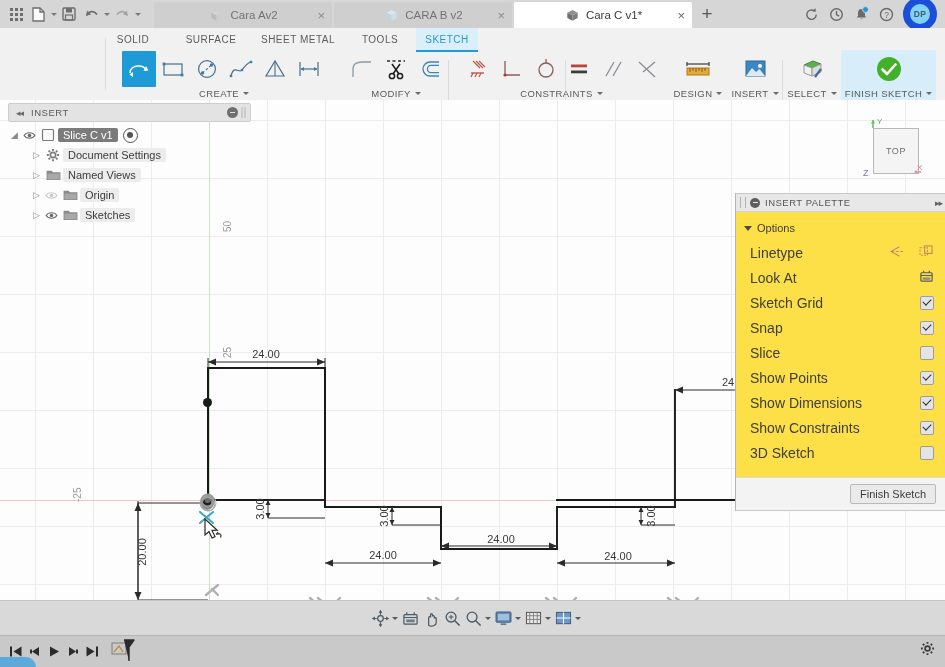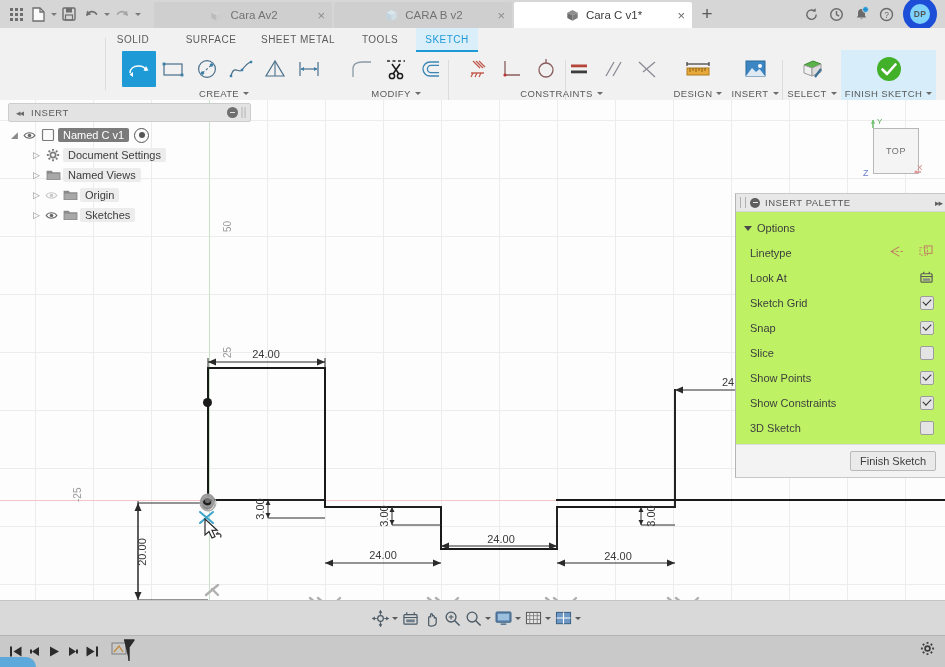--- a/index.html
+++ b/index.html
@@ -117,25 +117,25 @@
            border:1px solid #c8c8c8;border-left:1px solid #b4b4b4;}
   .phead{display:flex;align-items:center;height:17px;background:#e8e8e8;border-bottom:1px solid #d5d5d5;
          padding:0 4px;}
   .phead .pgrip{width:4px;height:11px;border-left:1px solid #b0b0b0;border-right:1px solid #b0b0b0;
                 margin-right:4px;}
   .phead .pdot{width:10px;height:10px;border-radius:50%;background:#5e5e5e;display:flex;
                align-items:center;justify-content:center;margin-right:5px;}
   .phead .pdot:after{content:"";width:5px;height:1.4px;background:#e8e8e8;}
   .phead .ptitle{flex:1;font-size:9.5px;color:#555;letter-spacing:.5px;}
   .phead .pexp{color:#5d5d5d;font-size:9px;letter-spacing:-1px;}
-  .pbody{padding:4px 0 0 0;background:#bef264;}
+  .pbody{padding:4px 0 0 0;background:#fde047;}
   .psection{display:flex;align-items:center;height:24px;padding-left:8px;font-size:11px;color:#3c3c3c;}
   .psection .tri{margin-right:5px;border-left:4px solid transparent;border-right:4px solid transparent;
                  border-top:5px solid #4a4a4a;}
-  .prow{display:flex;align-items:center;height:25px;padding:0 12px 0 14px;font-size:11px;color:#3e3e3e;}
+  .prow{display:flex;align-items:center;height:25px;padding:0 12px 0 14px;font-size:14px;color:#3e3e3e;}
   .prow .plabel{flex:1;}
   .cbox{width:12px;height:12px;background:#e4e4e4;border:1px solid #9d9d9d;border-radius:2px;
         display:flex;align-items:center;justify-content:center;}
   .cbox.on:after{content:"";width:7px;height:4px;border-left:1.6px solid #303030;
                  border-bottom:1.6px solid #303030;transform:rotate(-45deg) translate(1px,-1px);}
   .pctrl{display:flex;align-items:center;gap:14px;}
   .pfoot{border-top:1px solid #dcdcdc;padding:6px 10px;display:flex;justify-content:flex-end;
          background:#f3f3f3;}
   .finishbtn{font-size:11px;color:#3c3c3c;background:#eaeaea;border:1px solid #b9b9b9;
              border-radius:2px;padding:3px 9px;}
@@ -785,21 +785,21 @@
         <svg width="13" height="9" viewBox="0 0 14 10">
             <path d="M1 5 C3.5 1, 10.5 1, 13 5 C10.5 9, 3.5 9, 1 5 Z" fill="none" stroke="#6b6b6b" stroke-width="1.2"></path>
             <circle cx="7" cy="5" r="2" fill="#6b6b6b"></circle>
           </svg>
       </span>
       <span class="ico">
         <svg width="14" height="14" viewBox="0 0 14 14">
             <rect x="1.5" y="1.5" width="11" height="11" rx="1" fill="#fafafa" stroke="#7a7a7a" stroke-width="1.2"></rect>
           </svg>
       </span>
-      <span class="nm">Named C v1</span>
+      <span class="nm">Slice C v1</span>
       <span class="radio"></span>
     </div>
 
     <div class="brow" style="padding-left:22px">
       <span class="arrow">▷</span>
       <span class="ico">
         <svg width="14" height="14" viewBox="0 0 16 16">
             <circle cx="8" cy="8" r="3" fill="none" stroke="#7d7d7d" stroke-width="2"></circle>
             <g stroke="#7d7d7d" stroke-width="2.2">
               <path d="M8 1 V3.2 M8 12.8 V15 M1 8 H3.2 M12.8 8 H15 M3 3 L4.6 4.6 M11.4 11.4 L13 13 M13 3 L11.4 4.6 M4.6 11.4 L3 13"></path>
@@ -908,24 +908,28 @@
       </div>
       <div class="prow">
         <span class="plabel">Slice</span>
         <span class="cbox"></span>
       </div>
       <div class="prow">
         <span class="plabel">Show Points</span>
         <span class="cbox on"></span>
       </div>
       <div class="prow">
+        <span class="plabel">Show Dimensions</span>
+        <span class="cbox on"></span>
+      </div>
+      <div class="prow">
         <span class="plabel">Show Constraints</span>
         <span class="cbox on"></span>
       </div>
-      <div class="prow" style="margin-bottom:4px">
+      <div class="prow" style="margin-bottom:12px">
         <span class="plabel">3D Sketch</span>
         <span class="cbox"></span>
       </div>
 
       <div class="pfoot">
         <button class="finishbtn">Finish Sketch</button>
       </div>
     </div>
   </div>
 

